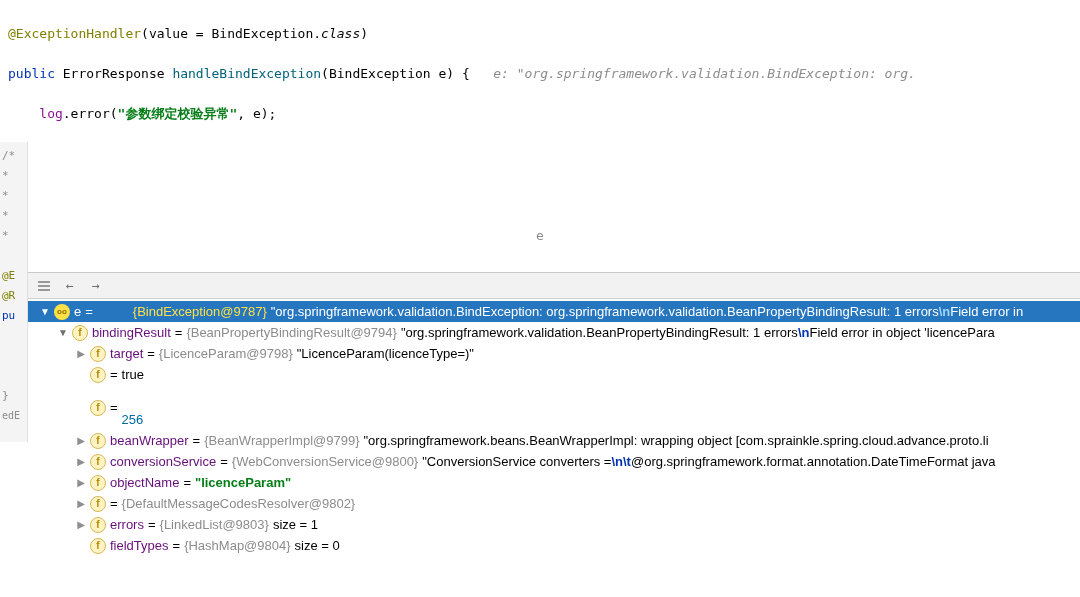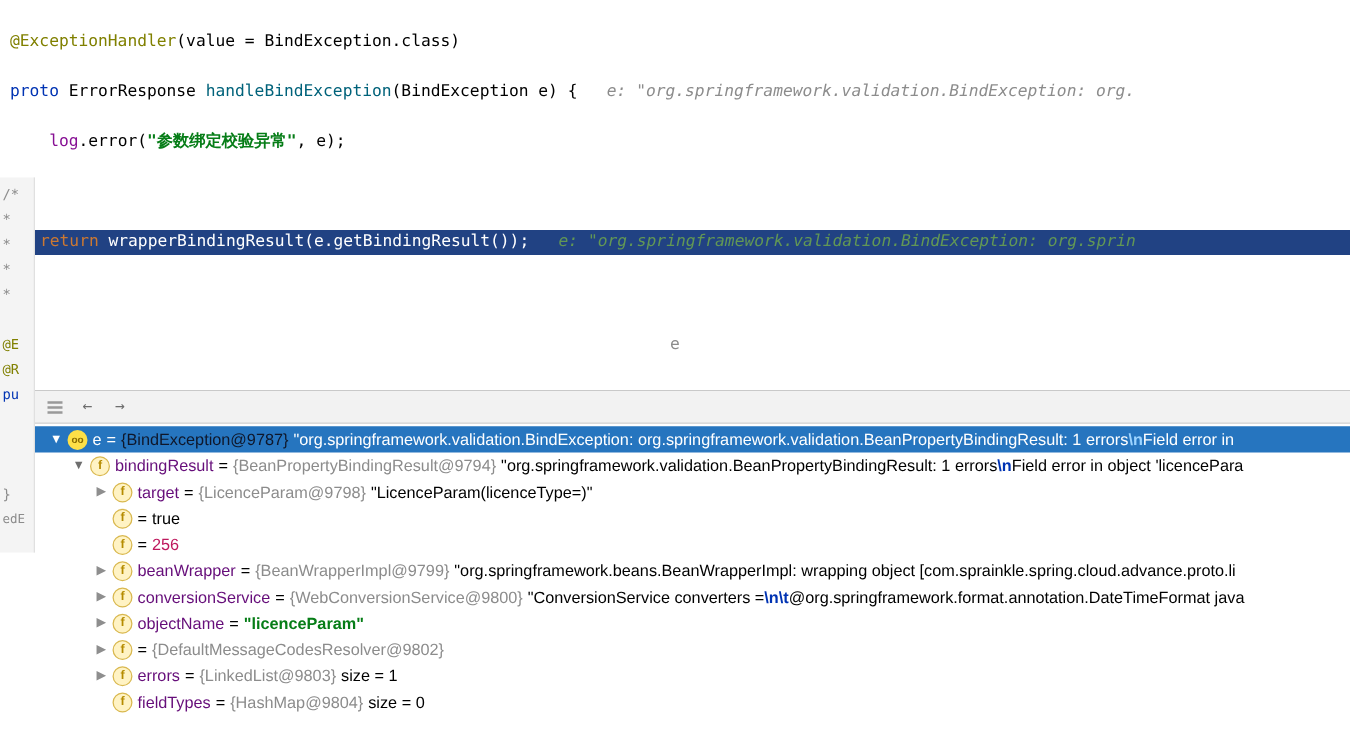--- a/index.html
+++ b/index.html
@@ -18,21 +18,21 @@
       white-space: pre;
       overflow: hidden;
     }
     .code-line { white-space: pre; }
     .annotation { color: #808000; text-align: center; }
     .keyword { color: #0033b3; }
     .method-decl { color: #00627a; }
     .field-ref { color: #871094; }
     .string-cn { color: #067d17; font-weight: bold; }
     .comment { color: #8c8c8c; font-style: italic; }
-    .class-ref { color: #000; }
+    .class-ref { color: #000; font-style: italic; }
     .highlight-line {
       background: #214283;
       color: #fff;
       display: block;
       padding: 0 0 0 32px;
       margin-left: -8px;
       margin-right: -8px;
       width: calc(100% + 16px);
     }
     .highlight-line .comment-green { color: #629755; font-style: italic; }
@@ -104,28 +104,28 @@
       font-family: Arial, sans-serif;
       flex-shrink: 0;
     }
     .icon-oo { background: #fde047; color: #8a6d00; font-size: 8px; }
     .icon-f { background: #fff3c4; color: #b58b00; border: 1px solid #d9b84f; }
     .var-name { color: #660e7a; }
     .selected .var-name { color: #fff; }
     .var-eq { color: #000; }
     .selected .var-eq { color: #fff; }
     .var-type { color: #8c8c8c; }
-    .selected .var-type { color: #0f172a; }
+    .selected .var-type { color: #fde047; margin-left: 36px; }
     .var-val { color: #000; }
     .var-str { color: #000; }
     .var-esc { color: #0033b3; font-weight: bold; }
     .selected .var-str { color: #fff; }
     .selected .var-esc { color: #9dd4ff; font-weight: bold; }
     .var-green { color: #067d17; font-weight: bold; }
-    .var-num { color: #be185d; }
+    .var-num { color: #0369a1; margin-top: 24px; }
     .indent { display: inline-block; flex-shrink: 0; }
     .left-gutter {
       position: absolute;
       left: 0;
       top: 142px;
       width: 28px;
       background: #f4f4f4;
       border-right: 1px solid #e0e0e0;
       font-size: 11px;
       color: #8c8c8c;
@@ -137,24 +137,23 @@
     .gutter-at { color: #808000; }
     .gutter-pu { color: #0033b3; }
     .editor-wrap { position: relative; }
   </style>
 </head>
 <body>
 
 <div class="editor-wrap">
 <div class="editor">
 <div class="code-line"><span class="annotation">@ExceptionHandler</span><span>(value = BindException.</span><span class="class-ref">class</span><span>)</span></div>
-<div class="code-line"><span class="keyword">proto</span><span> ErrorResponse </span><span class="method-decl">handleBindException</span><span>(BindException e) {   </span><span class="comment">e: "org.springframework.validation.BindException: org.</span></div>
+<div class="code-line"><span class="keyword">public</span><span> ErrorResponse </span><span class="method-decl">handleBindException</span><span>(BindException e) {   </span><span class="comment">e: "org.springframework.validation.BindException: org.</span></div>
 <div class="code-line"><span>    </span><span class="field-ref">log</span><span>.error(</span><span class="string-cn">"参数绑定校验异常"</span><span>, e);</span></div>
 <div class="code-line">&nbsp;</div>
-<div class="highlight-line"><span class="kw">return</span><span> wrapperBindingResult(e.getBindingResult());   </span><span class="comment-green">e: "org.springframework.validation.BindException: org.sprin</span></div>
 <div class="code-line"><span class="brace">}</span></div>
 <div class="eval-hint">e</div>
 </div>
 
 <div class="left-gutter">
   <div>/*</div>
   <div> *</div>
   <div> *</div>
   <div> *</div>
   <div> *</div>

